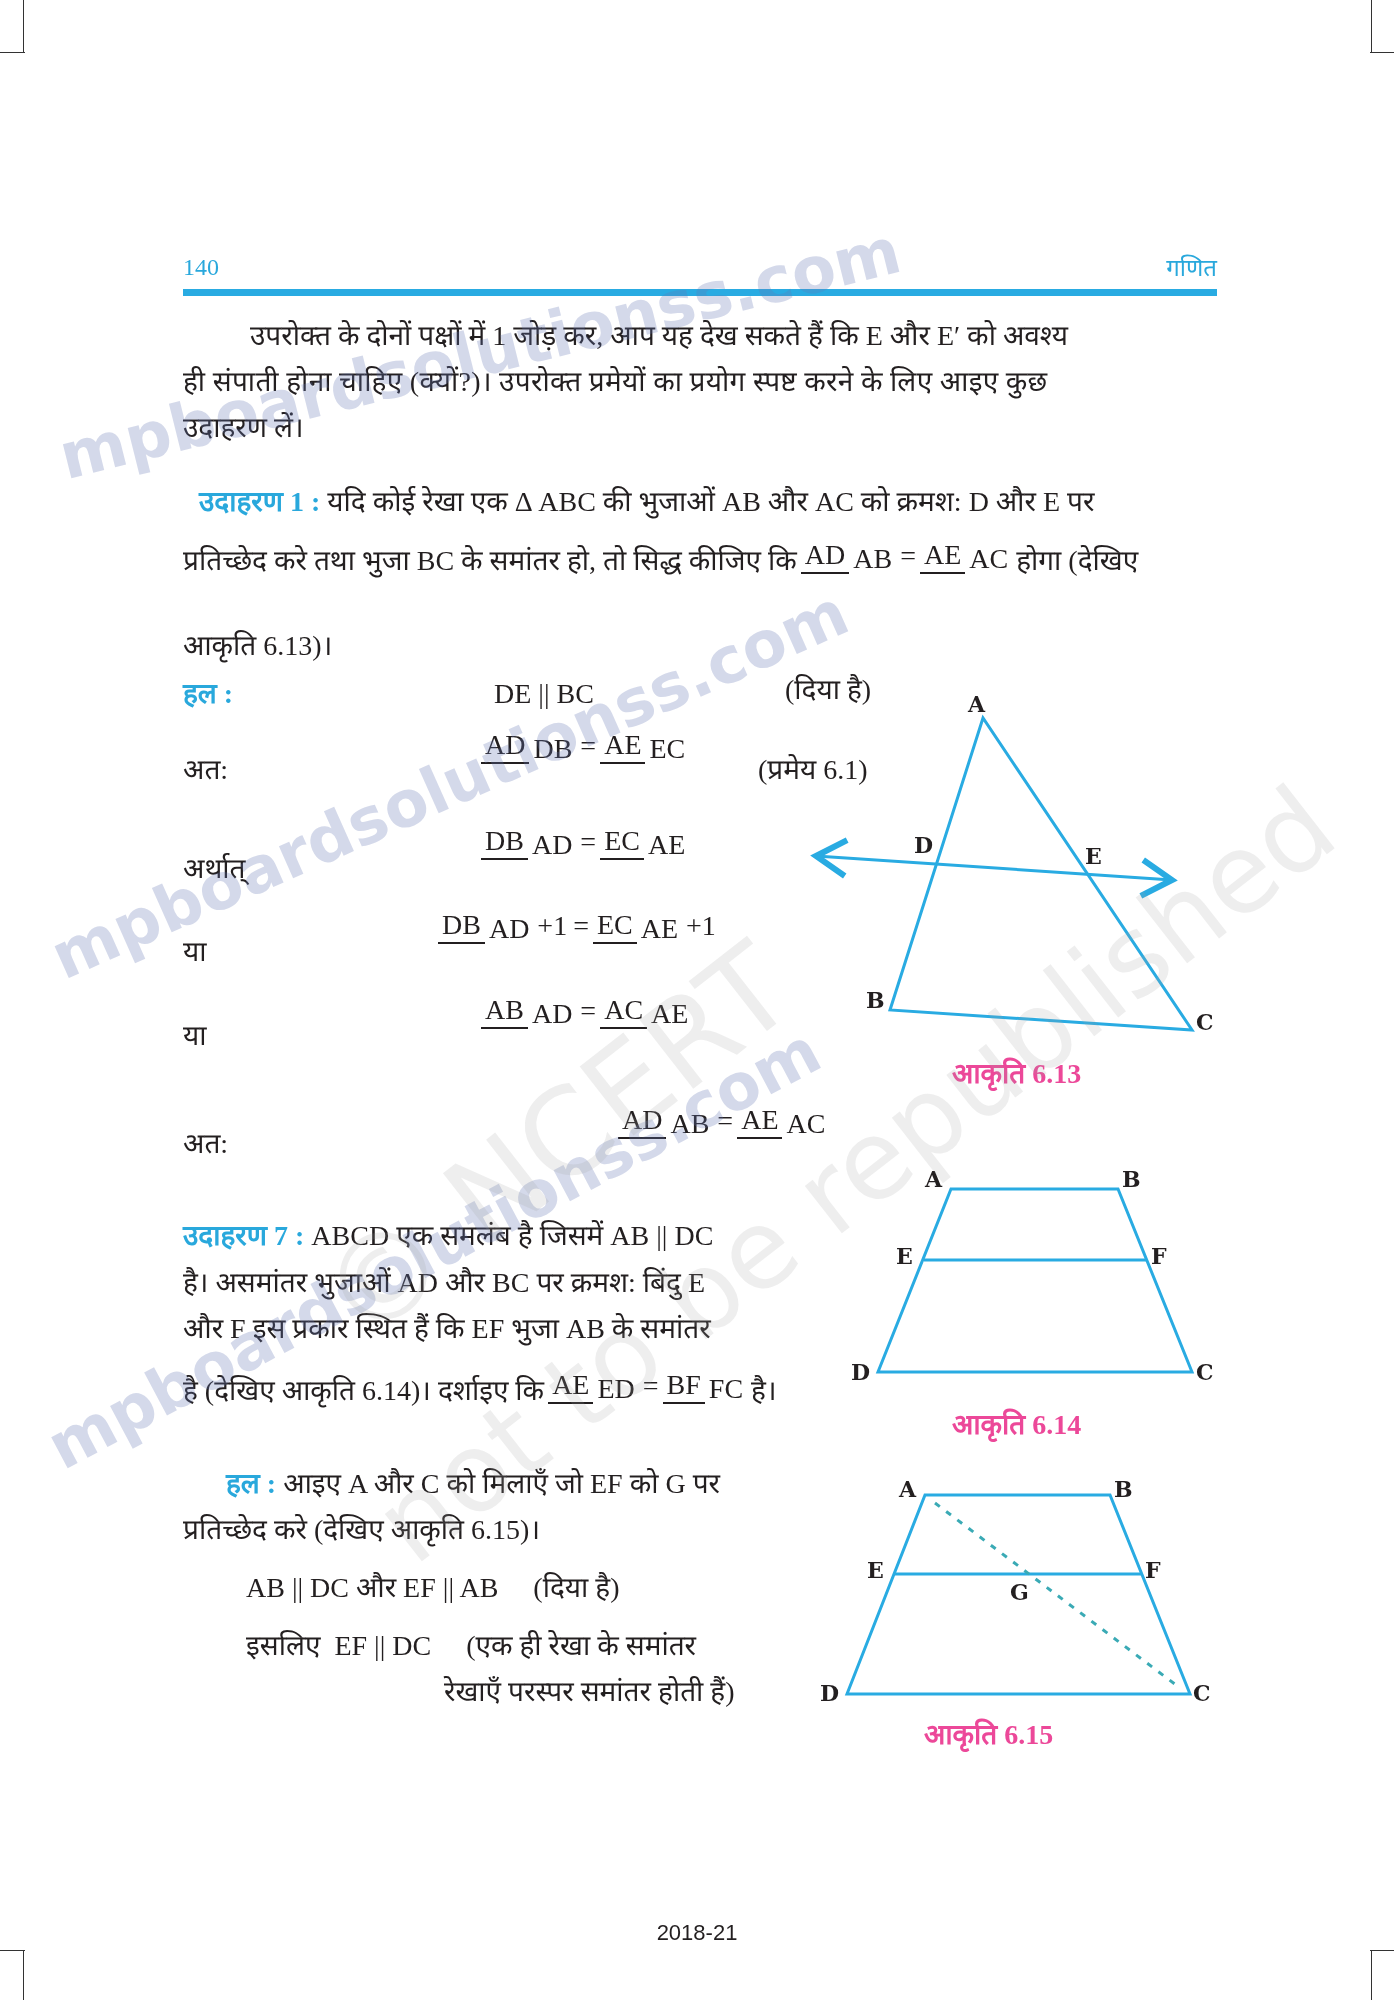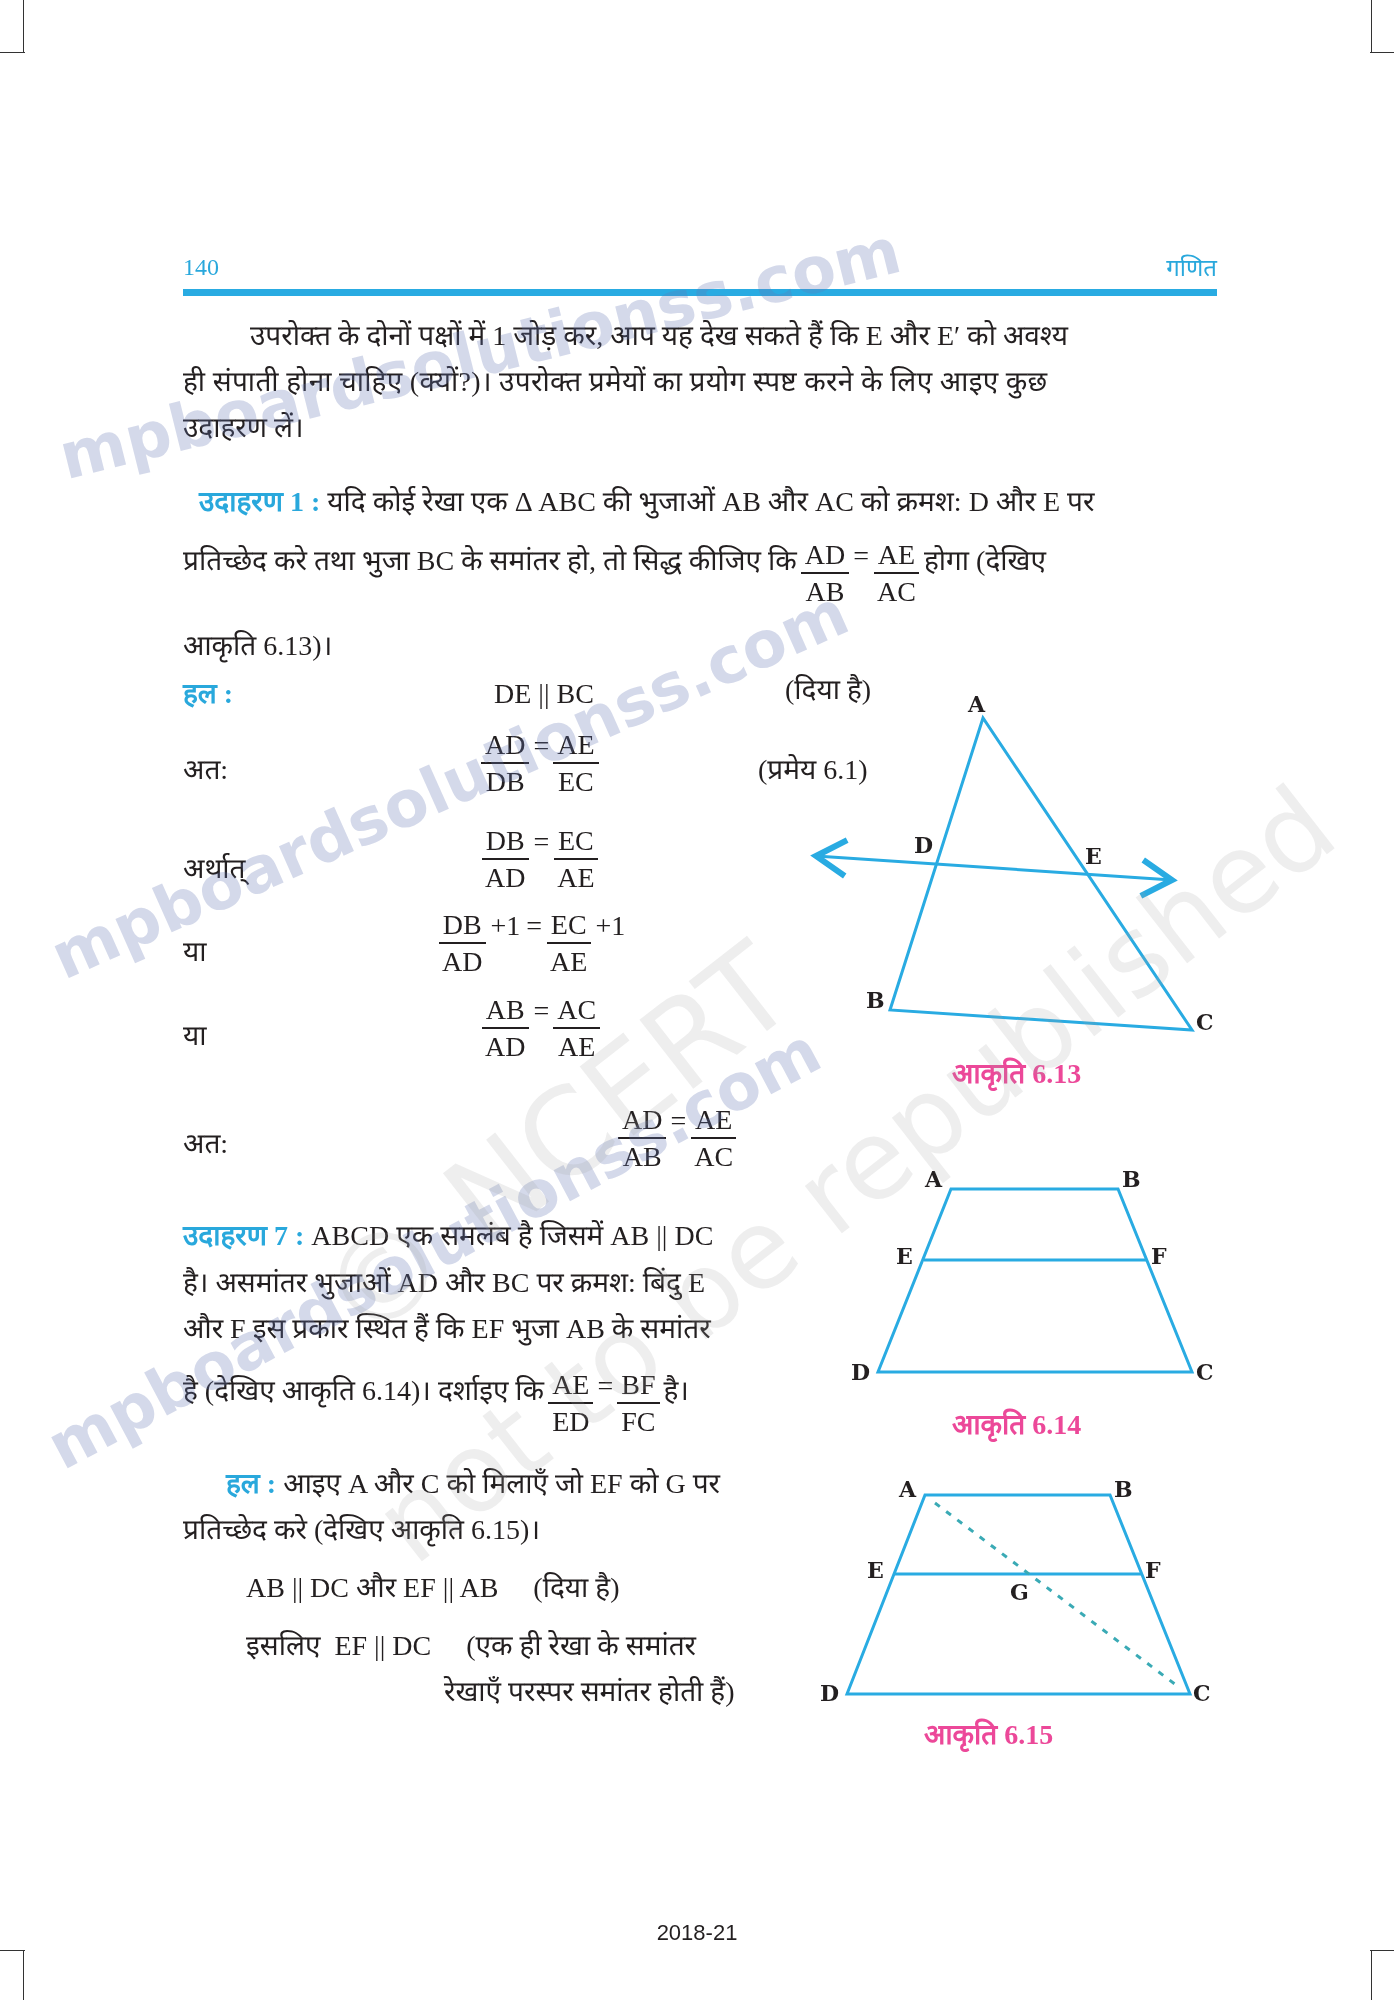--- a/index.html
+++ b/index.html
@@ -9,21 +9,21 @@
     font-family: "Liberation Serif", "DejaVu Serif", serif;
   }
   .abs { position:absolute; }
   .crop { position:absolute; background:#333; }
   .hdr-num { left:183px; top:254px; font-size:24px; color:#29a8dc; }
   .hdr-title { right:177px; top:250px; font-size:24px; color:#29a8dc; }
   .hdr-rule { left:183px; top:289px; width:1034px; height:7px; background:#29abe2; }
   .line { position:absolute; font-size:28px; white-space:nowrap; line-height:1; }
   .just { display:flex; justify-content:space-between; }
   .blue { color:#29a8dc; font-weight:bold; }
-  .frac { display:inline-flex; flex-direction:column; align-items:center; vertical-align:middle; margin:0 4px; }
+  .frac { display:inline-flex; flex-direction:row; align-items:center; vertical-align:middle; margin:0 4px; }
   .frac .num { padding:0 4px 3px; border-bottom:2px solid #231f20; line-height:1.05; }
   .frac .den { padding:3px 4px 0; line-height:1.05; }
   .eq { position:absolute; font-size:28px; white-space:nowrap; display:flex; align-items:flex-start; }
   .fig-label { font-family:"DejaVu Serif", serif; font-weight:bold; font-size:22px; fill:#231f20; }
   .caption { position:absolute; font-size:28px; color:#ec4899; font-weight:bold; white-space:nowrap; }
   .wm { position:absolute; font-family:"DejaVu Sans", sans-serif; font-weight:bold; color:rgba(100,120,180,0.28); white-space:nowrap; transform-origin:left bottom; pointer-events:none; }
   .wm2 { position:absolute; font-family:"DejaVu Sans", sans-serif; color:rgba(160,160,160,0.18); white-space:nowrap; transform-origin:left bottom; pointer-events:none; }
   .footer { position:absolute; left:0; width:1394px; top:1920px; text-align:center; font-family:"Liberation Sans", sans-serif; font-size:22px; color:#231f20; }
 </style>
 </head>

